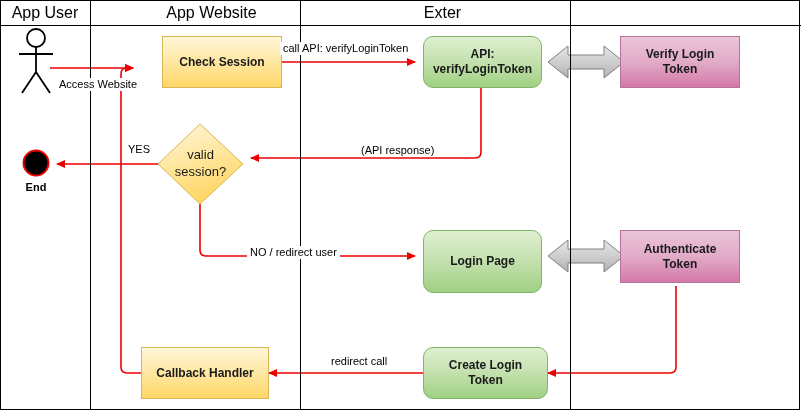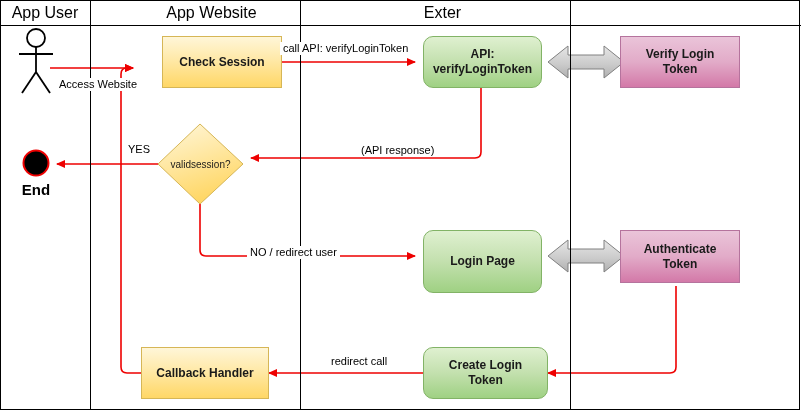--- a/index.html
+++ b/index.html
@@ -40,25 +40,25 @@
   .node.green{
     background:linear-gradient(180deg,#dff0d0 0%,#c3e0ae 50%,#9fd183 100%);
     border:1px solid #82b366;border-radius:10px;
   }
   .node.pink{
     background:linear-gradient(180deg,#eac4d9 0%,#e2abc8 50%,#d379a8 100%);
     border:1px solid #b5739d;
   }
   .diamond-label{
     position:absolute;left:0;top:0;width:100%;height:100%;
-    display:flex;flex-direction:row;align-items:center;justify-content:center;
-    font-size:10px;color:#1a1a1a;line-height:1.3;pointer-events:none;
+    display:flex;flex-direction:column;align-items:center;justify-content:center;
+    font-size:13px;color:#1a1a1a;line-height:1.3;pointer-events:none;
   }
   .end-label{
-    position:absolute;text-align:center;font-size:15px;font-weight:bold;color:#000;
+    position:absolute;text-align:center;font-size:11px;font-weight:bold;color:#000;
   }
   
   .edge-label{
     position:absolute;font-size:11px;color:#000;white-space:nowrap;
     background:#ffffff;padding:0 3px;line-height:13px;
   }
   svg.overlay{
     position:absolute;left:0;top:0;width:801px;height:411px;
     pointer-events:none;
   }

